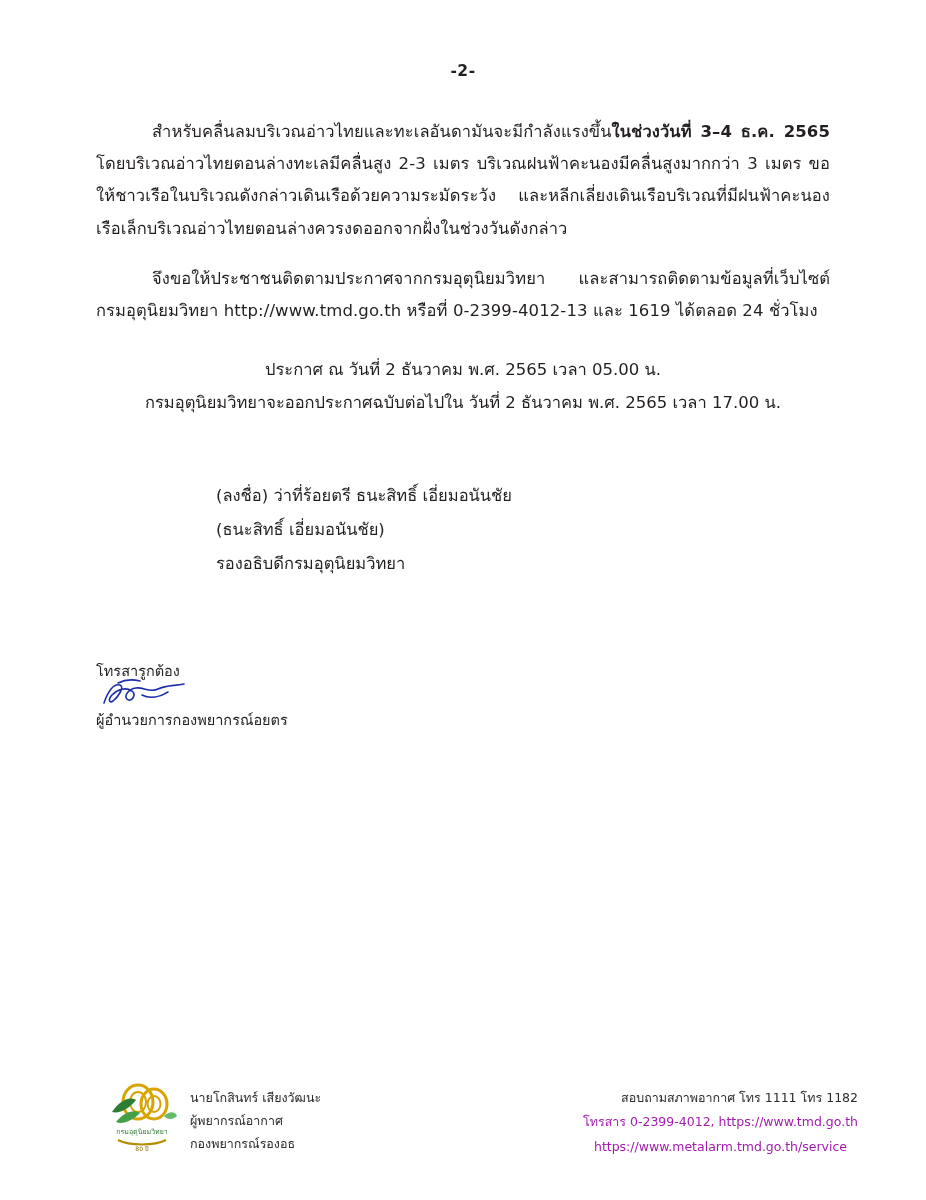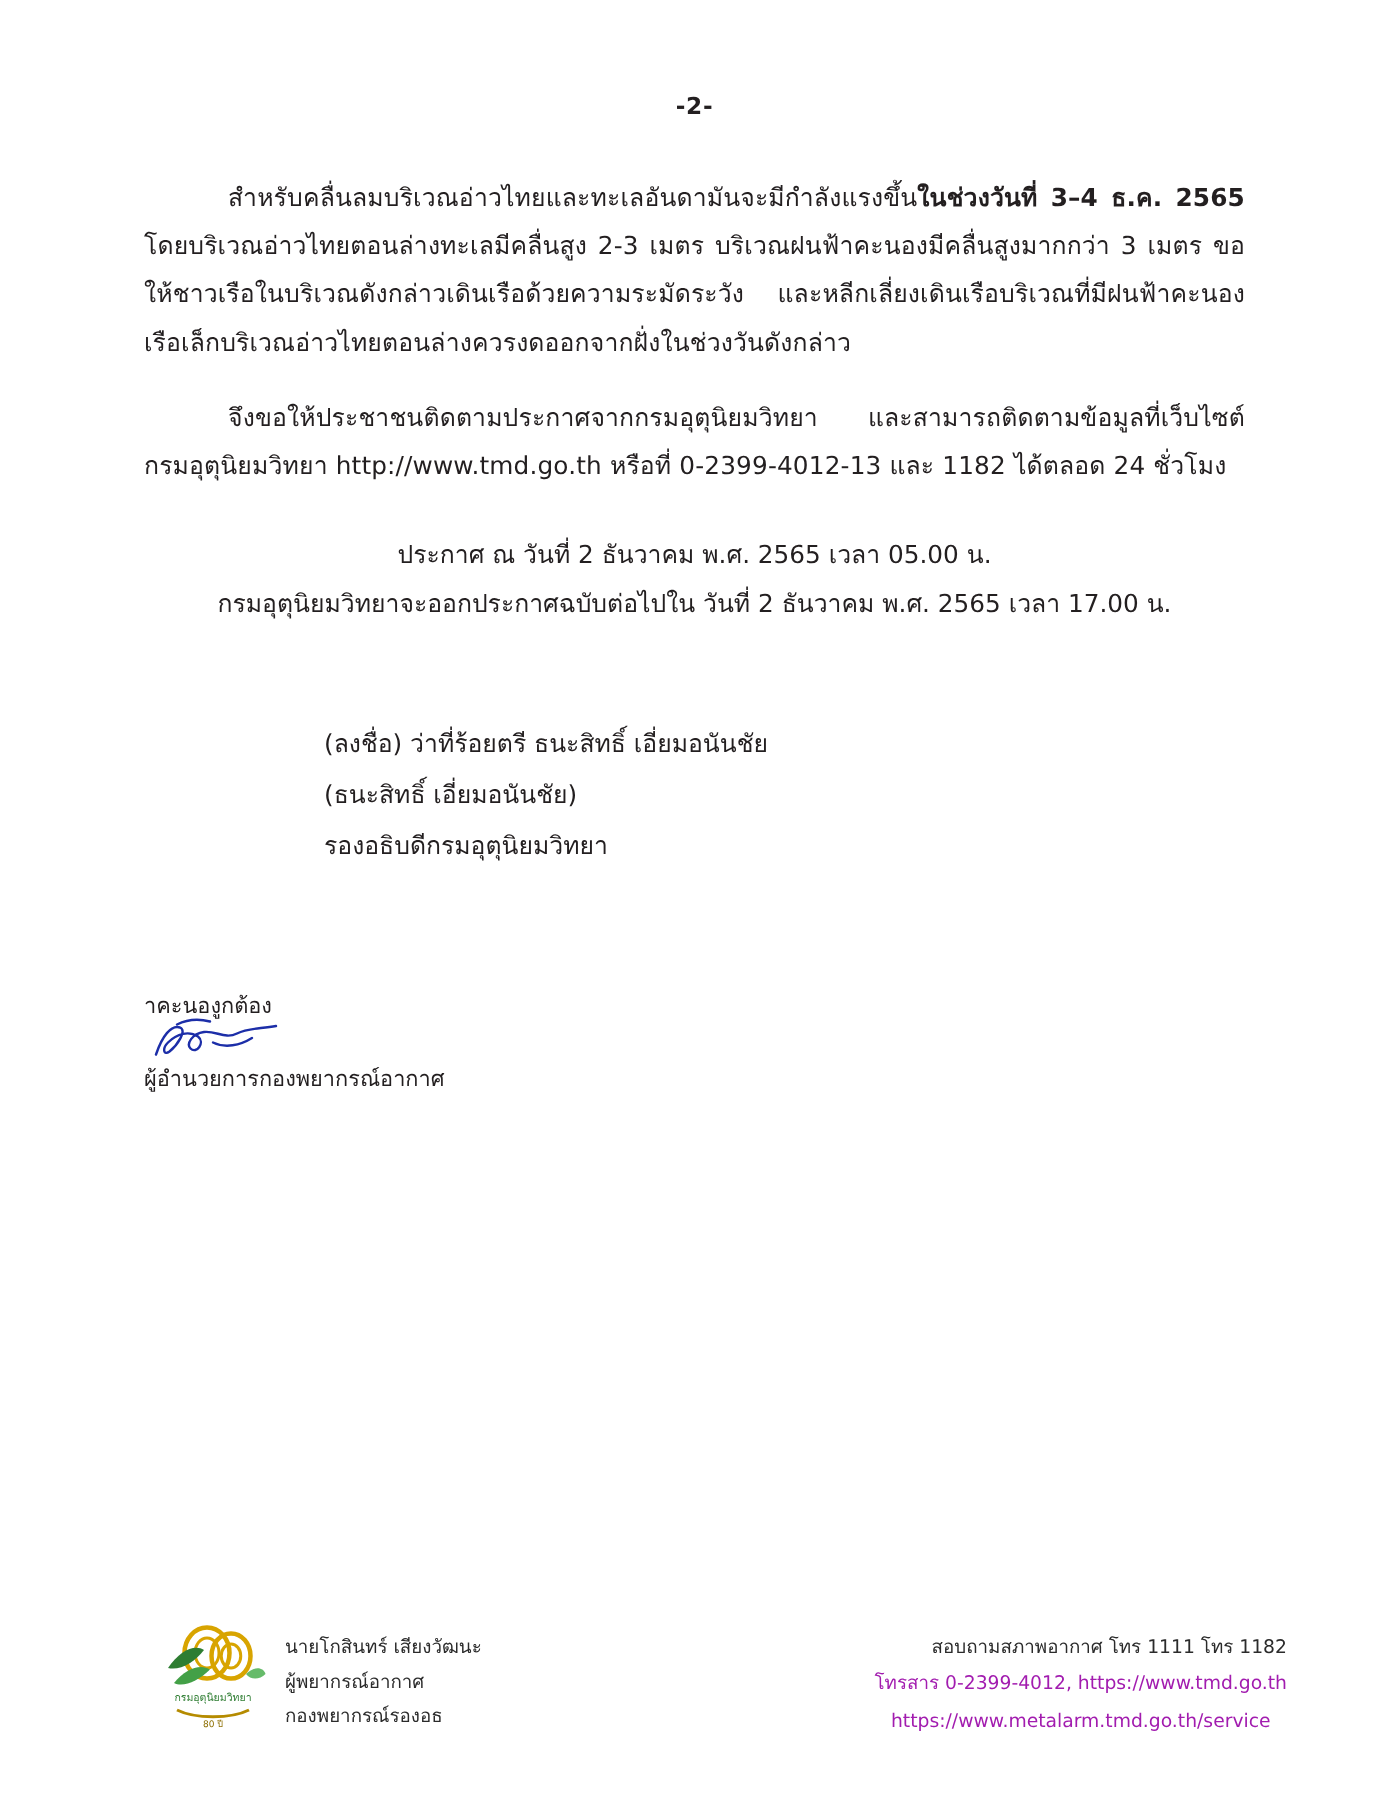--- a/index.html
+++ b/index.html
@@ -128,47 +128,47 @@
 
 <div class="page">
 
   <div class="page-number">-2-</div>
 
   <div class="body-block">
     <p class="para">
       <span class="indent"></span><span>สำหรับคลื่นลมบริเวณอ่าวไทยและทะเลอันดามันจะมีกำลังแรงขึ้น</span><span class="bold">ในช่วงวันที่ 3–4 ธ.ค. 2565</span><span> โดยบริเวณอ่าวไทยตอนล่างทะเลมีคลื่นสูง 2-3 เมตร บริเวณฝนฟ้าคะนองมีคลื่นสูงมากกว่า 3 เมตร ขอให้ชาวเรือในบริเวณดังกล่าวเดินเรือด้วยความระมัดระวัง และหลีกเลี่ยงเดินเรือบริเวณที่มีฝนฟ้าคะนอง เรือเล็กบริเวณอ่าวไทยตอนล่างควรงดออกจากฝั่งในช่วงวันดังกล่าว</span>
     </p>
     <p class="para">
-      <span class="indent"></span><span>จึงขอให้ประชาชนติดตามประกาศจากกรมอุตุนิยมวิทยา และสามารถติดตามข้อมูลที่เว็บไซต์กรมอุตุนิยมวิทยา http://www.tmd.go.th หรือที่ 0-2399-4012-13 และ 1182 ได้ตลอด 24 ชั่วโมง</span>
+      <span class="indent"></span><span>จึงขอให้ประชาชนติดตามประกาศจากกรมอุตุนิยมวิทยา และสามารถติดตามข้อมูลที่เว็บไซต์กรมอุตุนิยมวิทยา http://www.tmd.go.th หรือที่ 0-2399-4012-13 และ 1619 ได้ตลอด 24 ชั่วโมง</span>
     </p>
   </div>
 
   <div class="announce-block">
     <p class="centered">ประกาศ ณ วันที่ 2 ธันวาคม พ.ศ. 2565 เวลา 05.00 น.</p>
     <p class="centered">กรมอุตุนิยมวิทยาจะออกประกาศฉบับต่อไปใน วันที่ 2 ธันวาคม พ.ศ. 2565 เวลา 17.00 น.</p>
   </div>
 
   <div class="signature-block">
     <div>(ลงชื่อ)  ว่าที่ร้อยตรี ธนะสิทธิ์ เอี่ยมอนันชัย</div>
     <div>(ธนะสิทธิ์ เอี่ยมอนันชัย)</div>
     <div>รองอธิบดีกรมอุตุนิยมวิทยา</div>
   </div>
 
   <div class="copy-block">
-    <div>าคะนองูกต้อง</div>
+    <div>โทรสารูกต้อง</div>
     <div class="copy-sign">
       <svg width="110" height="34" viewBox="0 0 110 34" xmlns="http://www.w3.org/2000/svg" aria-hidden="true">
         <g fill="none" stroke="#1c2ea8" stroke-width="1.6" stroke-linecap="round">
           <path d="M6 26 C 10 14, 16 6, 22 8 C 27 10, 20 20, 15 24 C 11 27, 10 22, 14 18 C 20 12, 28 10, 34 14 C 39 18, 33 26, 29 22 C 26 19, 30 12, 38 11 C 46 10, 52 16, 60 12 C 68 8, 76 9, 86 7"></path>
           <path d="M20 6 C 26 3, 34 2, 42 4"></path>
           <path d="M44 18 C 52 22, 62 20, 70 15"></path>
         </g>
       </svg>
     </div>
-    <div>ผู้อำนวยการกองพยากรณ์อากาศ</div>
+    <div>ผู้อำนวยการกองพยากรณ์อยตร</div>
   </div>
 
   <div class="footer">
     <div class="footer-left">
       <div class="logo">
         <svg width="76" height="74" viewBox="0 0 76 74" xmlns="http://www.w3.org/2000/svg" aria-hidden="true">
           <ellipse cx="34" cy="20" rx="15" ry="17" fill="none" stroke="#d8a400" stroke-width="3"></ellipse>
           <ellipse cx="34" cy="20" rx="8" ry="10" fill="none" stroke="#d8a400" stroke-width="2"></ellipse>
           <ellipse cx="50" cy="22" rx="13" ry="15" fill="none" stroke="#d8a400" stroke-width="3"></ellipse>
           <ellipse cx="50" cy="22" rx="6.5" ry="8" fill="none" stroke="#d8a400" stroke-width="2"></ellipse>

